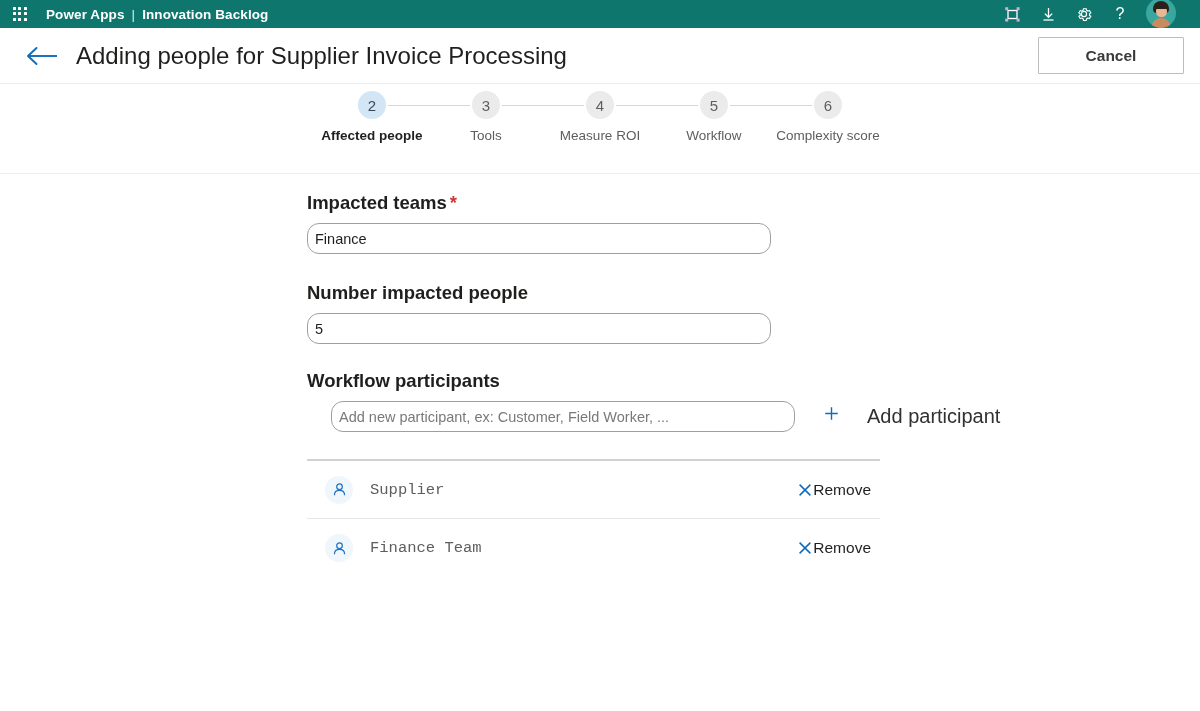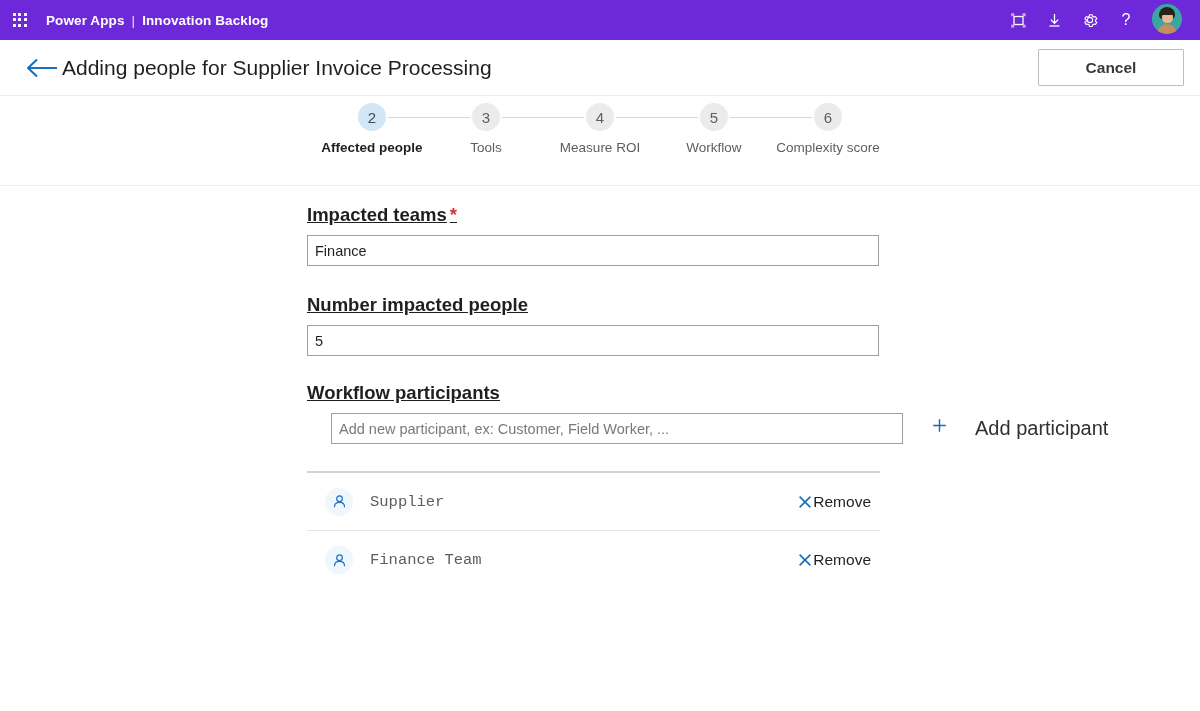--- a/index.html
+++ b/index.html
@@ -6,23 +6,23 @@
   html, body {
     width: 1200px; height: 711px;
     background: #ffffff;
     font-family: "Liberation Sans", sans-serif;
     overflow: hidden;
   }
   .app { position: relative; width: 1200px; height: 711px; background: #fff; }
 
   
   .suite-bar {
-    height: 40px; background: #6d28d9;
+    height: 28px; background: #0f766e;
     display: flex; align-items: center;
-    padding: 0 16px 0 6px;
+    padding: 0 22px 0 6px;
     color: #fff;
   }
   .waffle {
     width: 28px; height: 28px;
     display: grid; grid-template-columns: repeat(3, 1fr);
     grid-template-rows: repeat(3, 1fr);
     gap: 2px; padding: 7px; cursor: pointer;
   }
   .waffle i { display: block; background: #ffffff; width: 3px; height: 3px; border-radius: 0.5px; }
   .suite-brand {
@@ -61,21 +61,21 @@
 
   
   .cmd-header {
     height: 56px; background: #fff;
     display: flex; align-items: center;
     padding: 0 16px 0 22px;
     border-bottom: 1px solid #ededed;
   }
   .back-arrow { width: 40px; height: 40px; display: flex; align-items: center; justify-content: center; cursor: pointer; }
   .page-title {
-    font-size: 21px; color: #201f1e; white-space: nowrap;
+    font-size: 24px; color: #201f1e; margin-left: 14px; white-space: nowrap;
   }
   .hdr-spacer { flex: 1; }
   .btn {
     height: 37px; min-width: 146px;
     font-size: 15.5px; font-weight: bold;
     display: inline-flex; align-items: center; justify-content: center;
     cursor: pointer; border-radius: 1px;
   }
   .btn-cancel { background: #fff; border: 1px solid #bdbdbd; color: #3b3a39; }
   .btn-next { background: #0f6cbd; border: 1px solid #0f6cbd; color: #fff; margin-left: 20px; }
@@ -106,30 +106,29 @@
   .step .bar.right { right: 0; left: 50%; margin-left: 16px; }
   .step:first-child .bar.left { display: none; }
   .step:last-child .bar.right { display: none; }
   .check { width: 15px; height: 15px; display: block; }
 
   
   .form { padding-left: 307px; padding-top: 18px; }
   .field-label {
     font-size: 18.5px; font-weight: bold; color: #201f1e;
     margin-bottom: 9px;
-    text-decoration: underline;
   }
   .req { color: #d13438; font-weight: bold; margin-left: 3px; }
   .txt {
-    width: 572px; height: 31px;
+    width: 464px; height: 31px;
     border: 1px solid #a19f9d; background: #fff;
     font-size: 14.5px; color: #201f1e;
     padding: 0 7px;
     font-family: "Liberation Sans", sans-serif;
-    border-radius: 0; outline: none;
+    border-radius: 12px; outline: none;
   }
   .txt::placeholder { color: #7a7976; }
   .gap-a { height: 28px; }
   .gap-b { height: 26px; }
   .row-inline { display: flex; align-items: center; margin-left: 24px; }
   .add-participant {
     display: flex; align-items: flex-start; gap: 27px;
     margin-left: 28px; cursor: pointer;
     font-size: 20px; color: #323130;
   }

